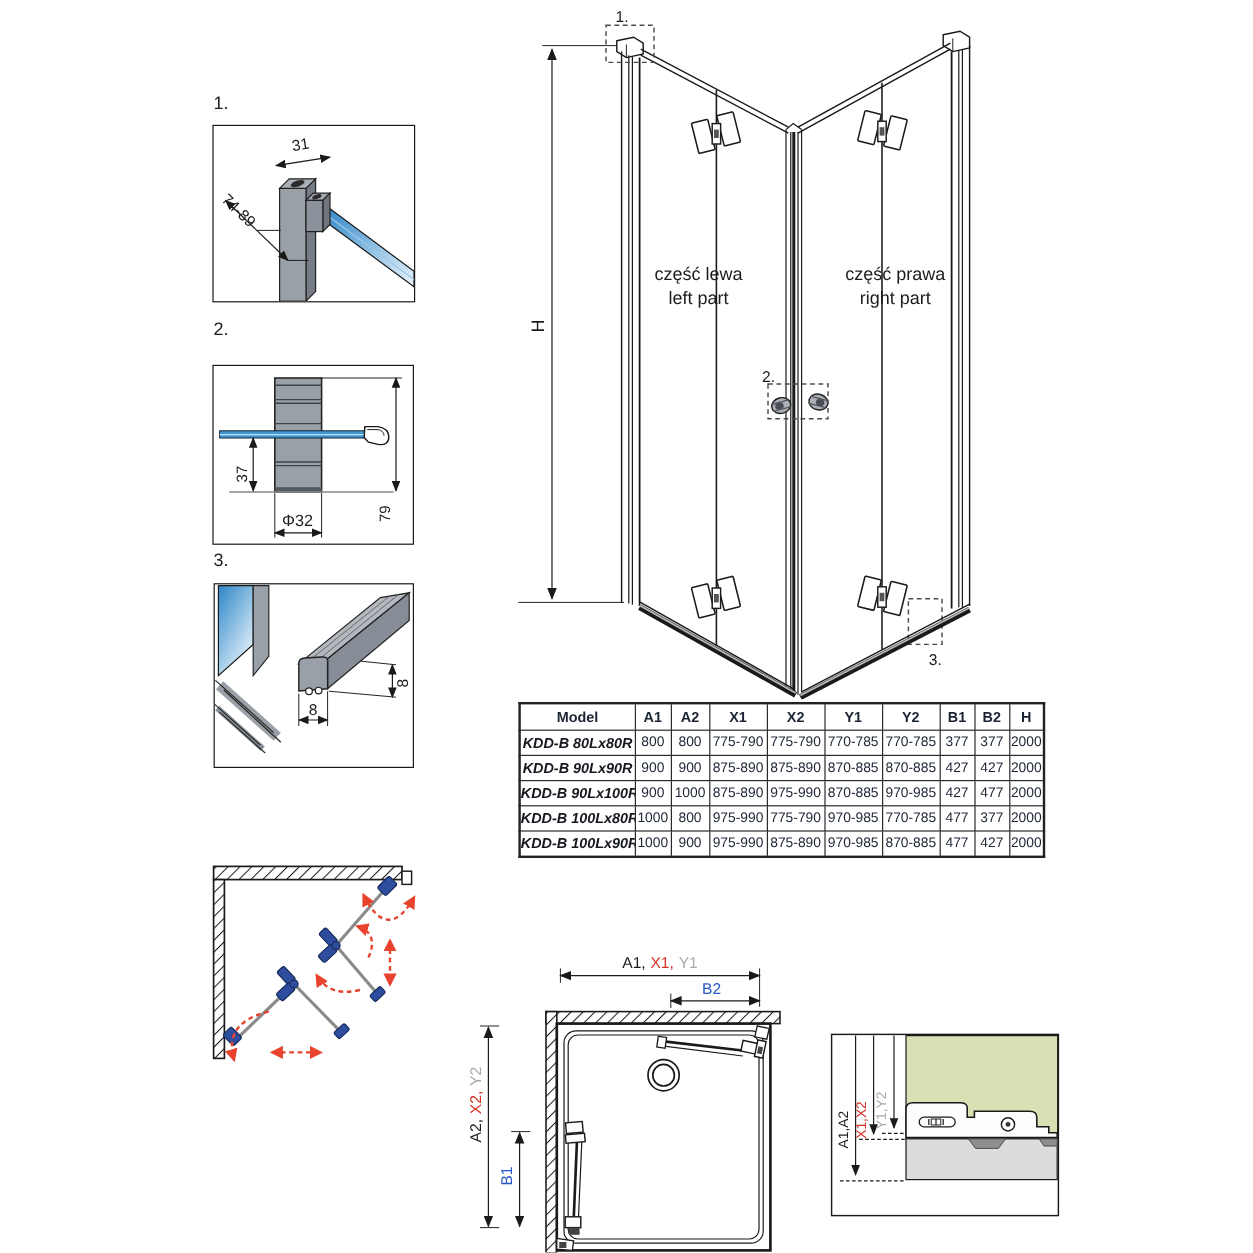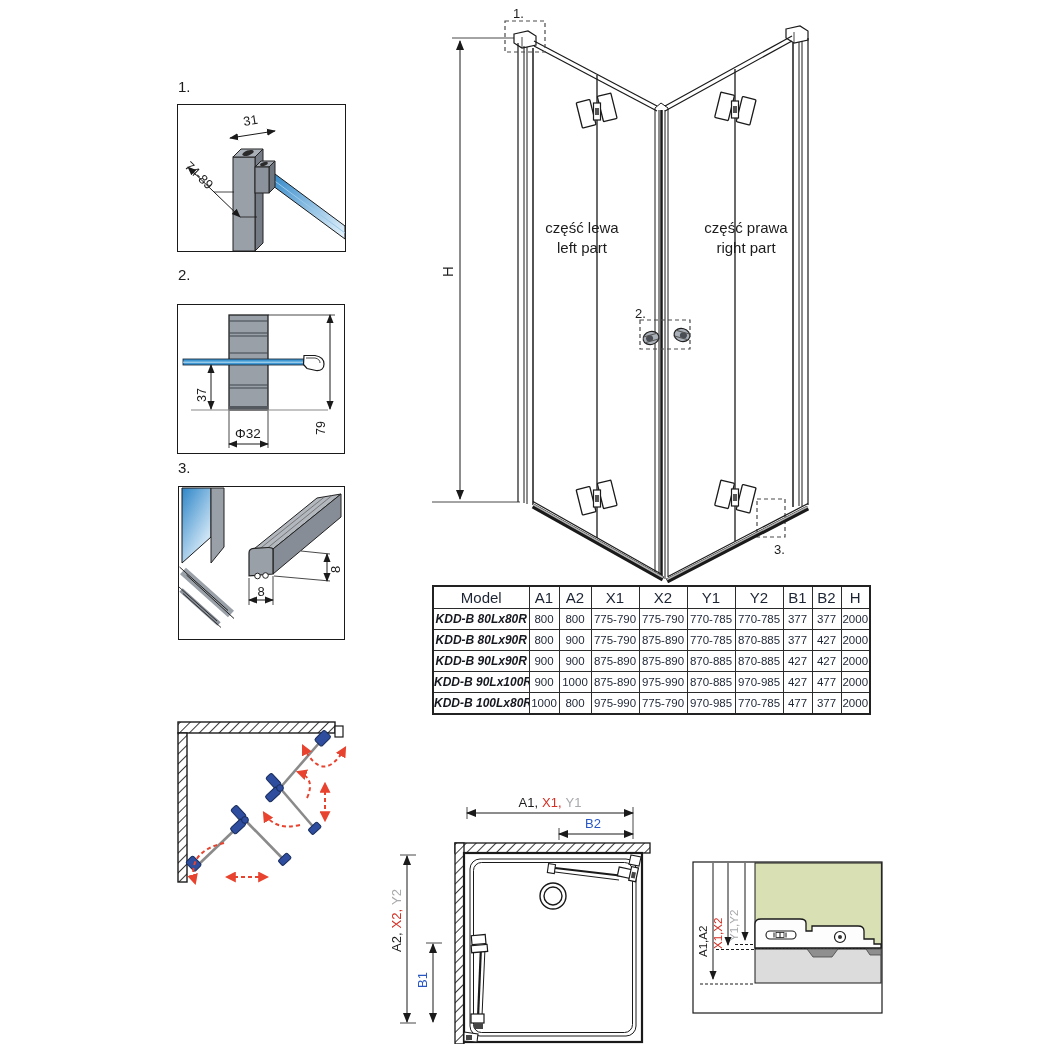--- a/index.html
+++ b/index.html
@@ -14,21 +14,21 @@
   .t-blue{fill:var(--c-blue);}
   .t-gray{fill:var(--c-gray_label);}
   .dimline{stroke:#1a1a1a;stroke-width:1;fill:none;}
   .thin{stroke:#1a1a1a;stroke-width:0.8;fill:none;}
   .edge{stroke:#1a1a1a;fill:none;}
   .dash{stroke:#4a4a4a;stroke-width:1.2;stroke-dasharray:4 3;fill:none;}
   #dims{position:absolute;left:432px;top:585px;border-collapse:collapse;table-layout:fixed;
         width:437px;border:2px solid #222;background:#fff;}
   #dims th,#dims td{border:1.5px solid #2b2b2b;text-align:center;padding:0;height:20px;
         font-size:11.5px;color:#1c2433;white-space:nowrap;overflow:hidden;}
-  #dims th{font-size:15px;font-weight:normal;height:21px;}
+  #dims th{font-size:12px;font-weight:bold;height:21px;}
   #dims td.model-cell{font-weight:bold;font-style:italic;font-size:12px;color:#15181f;}
   .col-black{color:#1a1a1a;}
   .col-red{color:var(--c-red);}
   .col-gray{color:var(--c-gray_label);}
   .col-blue{color:var(--c-blue);}
 </style>
 </head>
 <body>
 
 <div id="canvas">
@@ -359,32 +359,20 @@
           <td>800</td>
           <td>775-790</td>
           <td>775-790</td>
           <td>770-785</td>
           <td>770-785</td>
           <td>377</td>
           <td>377</td>
           <td>2000</td>
         </tr>
         <tr>
-          <td class="model-cell">KDD-B 80Lx90R</td>
-          <td>800</td>
-          <td>900</td>
-          <td>775-790</td>
-          <td>875-890</td>
-          <td>770-785</td>
-          <td>870-885</td>
-          <td>377</td>
-          <td>427</td>
-          <td>2000</td>
-        </tr>
-        <tr>
           <td class="model-cell">KDD-B 90Lx90R</td>
           <td>900</td>
           <td>900</td>
           <td>875-890</td>
           <td>875-890</td>
           <td>870-885</td>
           <td>870-885</td>
           <td>427</td>
           <td>427</td>
           <td>2000</td>
@@ -406,20 +394,32 @@
           <td>1000</td>
           <td>800</td>
           <td>975-990</td>
           <td>775-790</td>
           <td>970-985</td>
           <td>770-785</td>
           <td>477</td>
           <td>377</td>
           <td>2000</td>
         </tr>
+        <tr>
+          <td class="model-cell">KDD-B 100Lx90R</td>
+          <td>1000</td>
+          <td>900</td>
+          <td>975-990</td>
+          <td>875-890</td>
+          <td>970-985</td>
+          <td>870-885</td>
+          <td>477</td>
+          <td>427</td>
+          <td>2000</td>
+        </tr>
       </tbody>
   </table>
 
   <svg class="abs" style="left:388px;top:792px" width="300" height="252" viewBox="0 0 300 252">
     <defs>
       <pattern id="hatchP" width="7" height="7" patternTransform="rotate(45)" patternUnits="userSpaceOnUse">
         <rect width="7" height="7" fill="#fff"></rect>
         <line x1="0" y1="0" x2="0" y2="7" stroke="#1a1a1a" stroke-width="1.7"></line>
       </pattern>
       <marker id="arP" viewBox="0 0 10 10" refX="9" refY="5" markerWidth="10" markerHeight="10" orient="auto-start-reverse">

